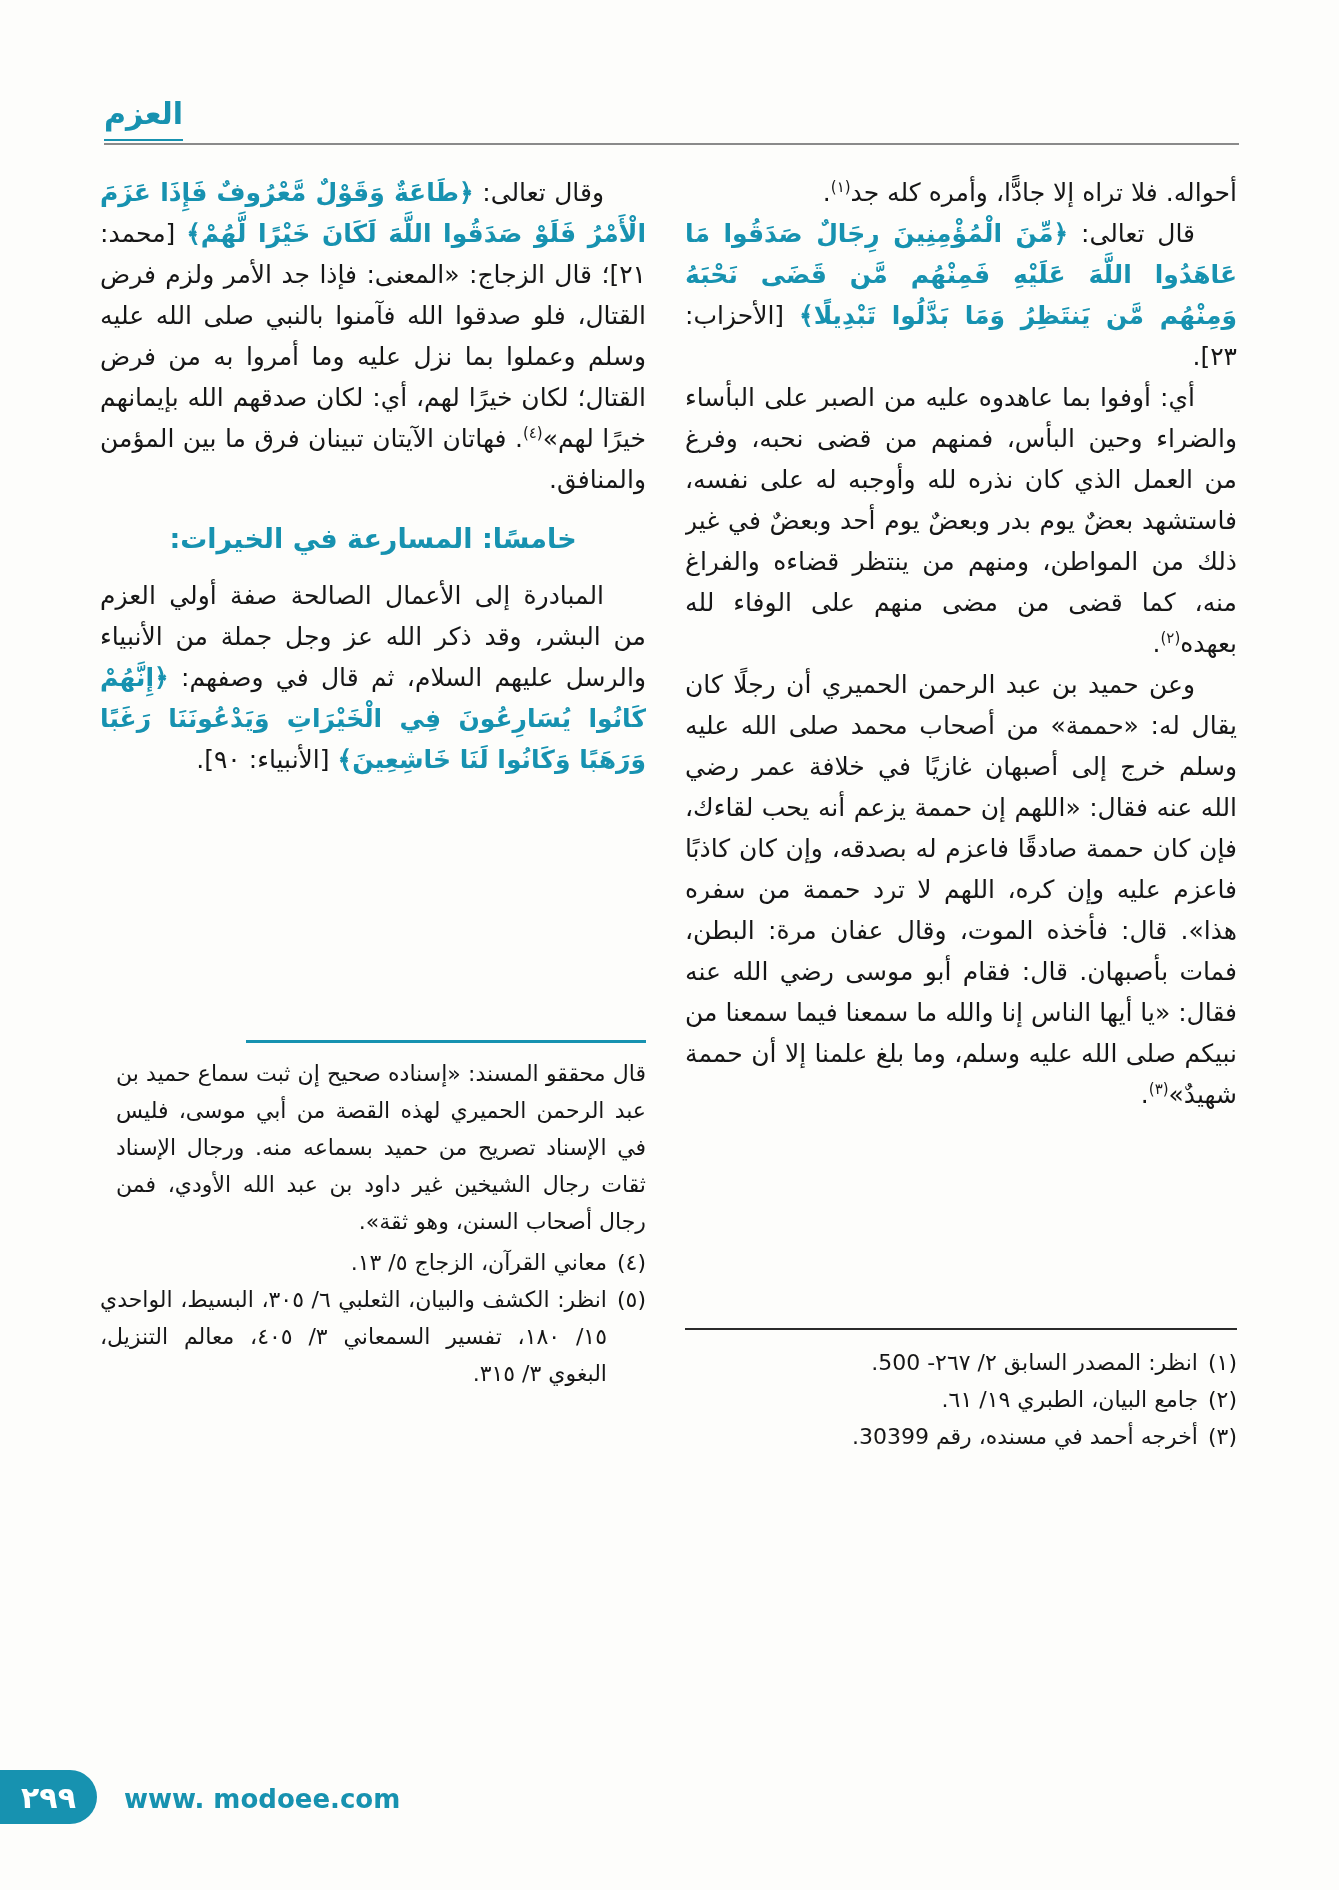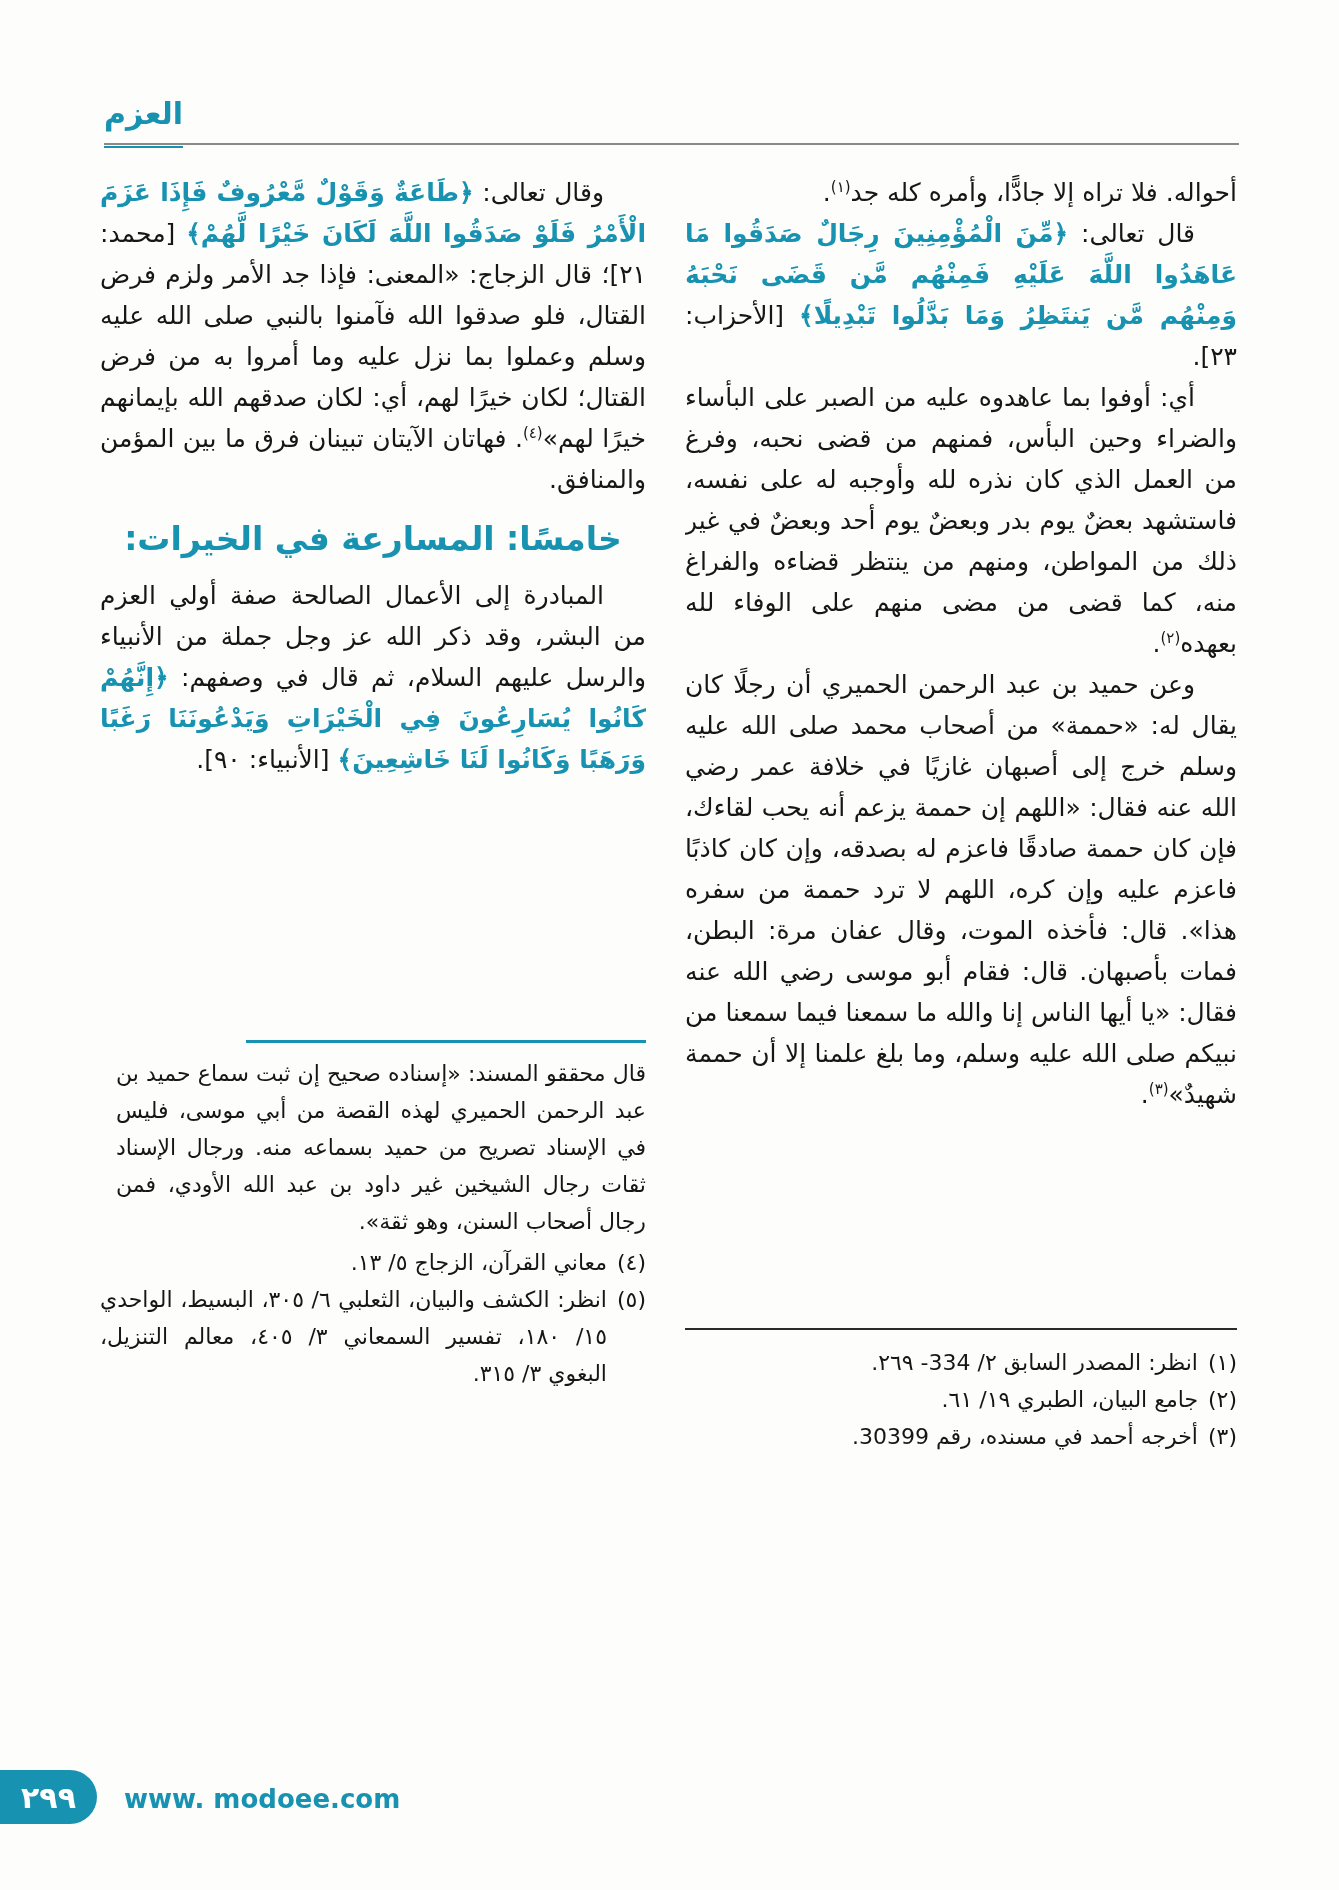--- a/index.html
+++ b/index.html
@@ -16,21 +16,21 @@
     position:relative;
     overflow:hidden;
   }
   .page{position:absolute;inset:0;direction:rtl;}
 
   
   .header-title{
     position:absolute;left:104px;top:96px;
     color:var(--accent);font-size:30px;font-weight:bold;
     border-bottom:2px solid var(--accent);
-    padding-bottom:15px;
+    padding-bottom:8px;
   }
   .header-rule{
     position:absolute;left:104px;right:100px;top:143px;
     height:2px;background:var(--rule);
   }
 
   
   .col{position:absolute;text-align:justify;}
   .col-right-text{right:102px;top:172px;width:552px;height:1152px;overflow:hidden;}
   .col-left-text{left:100px;top:172px;width:546px;height:866px;overflow:hidden;}
@@ -39,21 +39,21 @@
     font-size:25px;line-height:41px;text-indent:42px;
     text-align:justify;color:var(--text);
   }
   .no-indent{text-indent:0;}
   .verse{color:var(--accent);font-weight:bold;}
   .fn-ref{
     font-size:15px;vertical-align:super;line-height:0;
     font-weight:normal;color:var(--text);
   }
   .section-heading{
-    color:var(--accent);font-weight:bold;font-size:33px;
+    color:var(--accent);font-weight:bold;font-size:27px;
     text-align:center;text-indent:0;
     margin:18px 0 16px;line-height:41px;
   }
 
   
   .footnotes{position:absolute;font-size:22px;line-height:37px;text-align:justify;}
   .footnotes-right{right:102px;top:1328px;width:552px;}
   .footnotes-left{left:100px;top:1040px;width:546px;}
   .fn-rule-dark{height:2px;background:#2b2b2b;width:100%;margin-bottom:14px;}
   .fn-rule-teal{height:3px;background:var(--accent);width:400px;margin-bottom:12px;}
@@ -95,21 +95,21 @@
     </p>
     <p class="body-p">
       <span>وعن حميد بن عبد الرحمن الحميري أن رجلًا كان يقال له: «حممة» من أصحاب محمد صلى الله عليه وسلم خرج إلى أصبهان غازيًا في خلافة عمر رضي الله عنه فقال: «اللهم إن حممة يزعم أنه يحب لقاءك، فإن كان حممة صادقًا فاعزم له بصدقه، وإن كان كاذبًا فاعزم عليه وإن كره، اللهم لا ترد حممة من سفره هذا». قال: فأخذه الموت، وقال عفان مرة: البطن، فمات بأصبهان. قال: فقام أبو موسى رضي الله عنه فقال: «يا أيها الناس إنا والله ما سمعنا فيما سمعنا من نبيكم صلى الله عليه وسلم، وما بلغ علمنا إلا أن حممة شهيدٌ»</span><sup class="fn-ref">(٣)</sup><span>.</span>
     </p>
   </section>
 
   <section class="footnotes footnotes-right">
     <div class="fn-rule-dark"></div>
     <div class="fn-item">
       <span class="fn-num">(١)</span>
-      <span class="fn-text">انظر: المصدر السابق ٢/ 334- ٢٦٩.</span>
+      <span class="fn-text">انظر: المصدر السابق ٢/ ٢٦٧- 500.</span>
     </div>
     <div class="fn-item">
       <span class="fn-num">(٢)</span>
       <span class="fn-text">جامع البيان، الطبري ١٩/ ٦١.</span>
     </div>
     <div class="fn-item">
       <span class="fn-num">(٣)</span>
       <span class="fn-text">أخرجه أحمد في مسنده، رقم 30399.</span>
     </div>
   </section>

